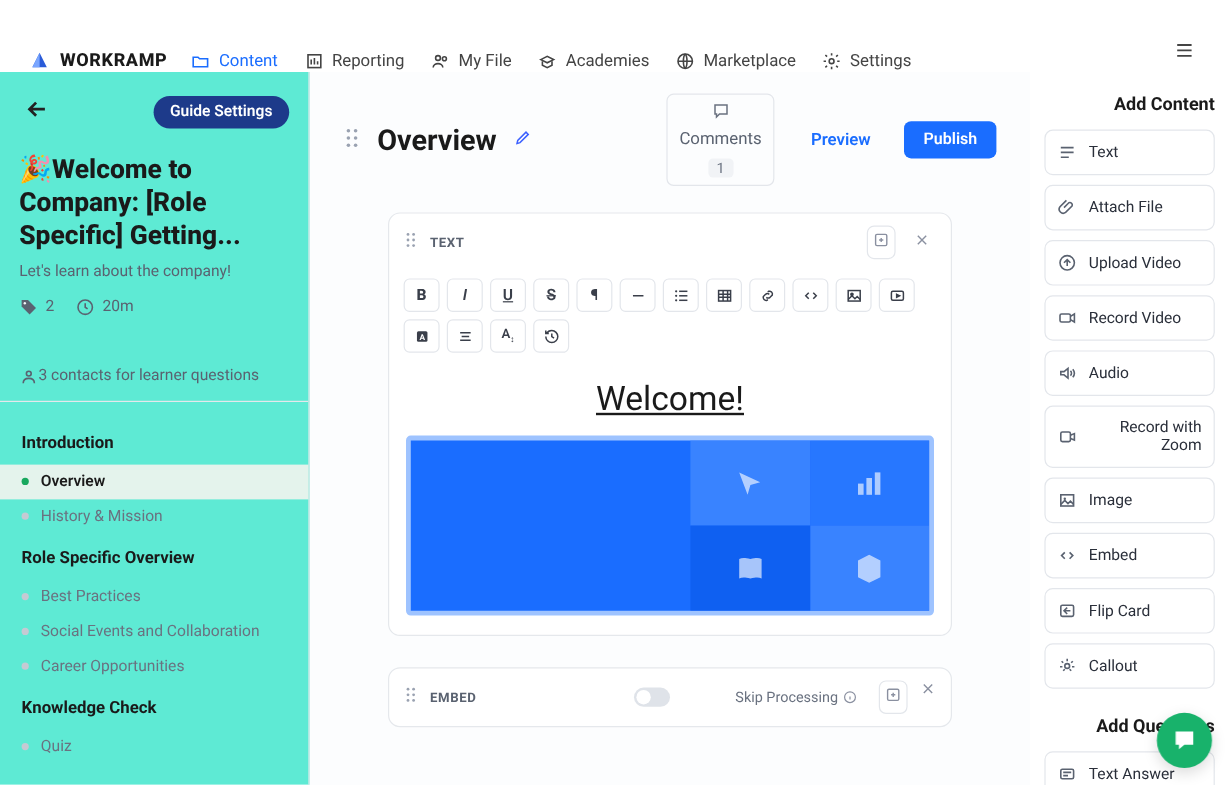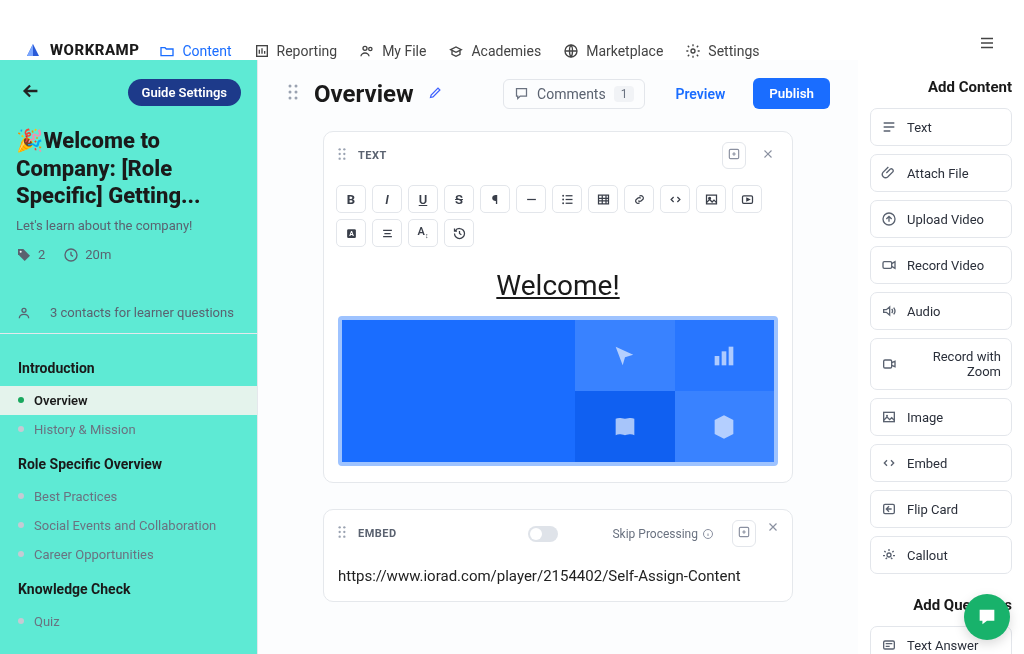--- a/index.html
+++ b/index.html
@@ -22,37 +22,37 @@
 
 .left { width: 258px; background: #5eead4; border-right: 1px solid #e5e8ec; display: flex; flex-direction: column; overflow: hidden; }
 .left-top { padding: 16px 16px 12px; }
 .left-actions { display: flex; align-items: center; justify-content: space-between; margin-bottom: 18px; }
 .back-arrow { cursor: pointer; padding: 4px; }
 .guide-settings-btn { background: #1d3a8a; color: #fff; border: none; border-radius: 16px; padding: 6px 14px; font-weight: 600; font-size: 13px; cursor: pointer; }
 .guide-title { font-size: 22px; font-weight: 800; line-height: 1.25; margin-bottom: 8px; }
 .guide-sub { color: #5a6270; font-size: 13px; margin-bottom: 14px; }
 .meta-row { display: flex; align-items: center; gap: 18px; color: #5a6270; font-size: 13px; margin-bottom: 8px; }
 .meta-row .mi { display: flex; align-items: center; gap: 6px; }
-.contacts-row { display: flex; align-items: center; gap: 18px; color: #5a6270; font-size: 13px; margin-top: 42px; }
+.contacts-row { display: flex; align-items: center; gap: 0; color: #5a6270; font-size: 13px; margin-top: 42px; }
 
 .outline { padding: 14px 0 20px; overflow-y: auto; border-top: 1px solid #e5e8ec; }
 .section-heading { font-weight: 700; padding: 12px 18px 10px; font-size: 14px; }
 .section-item { display: flex; align-items: center; gap: 10px; padding: 7px 18px; font-size: 13px; color: #6a7280; cursor: pointer; }
 .section-item .dot { width: 6px; height: 6px; border-radius: 50%; background: #c5cad3; flex-shrink: 0; }
 .section-item.active { background: #e4f3ec; color: #1a1a1a; font-weight: 600; }
 .section-item.active .dot { background: #18a85e; }
 
 
 .center { flex: 1; background: #fcfdfe; overflow-y: auto; padding: 18px 28px 40px; position: relative; }
 .center-header { display: flex; align-items: center; gap: 14px; margin-bottom: 22px; }
 .drag-handle { color: #9aa2b1; cursor: grab; }
 .page-title { font-size: 24px; font-weight: 700; flex: 0 0 auto; }
 .edit-title-icn { color: #3d61ff; cursor: pointer; }
 .header-spacer { flex: 1; }
-.comments-chip { display: flex; align-items: center; gap: 8px; border: 1px solid #e3e6eb; border-radius: 6px; padding: 6px 10px; cursor: pointer; color: #5a6270; }
+.comments-chip { display: flex; align-items: center; gap: 8px; border: 1px solid #e3e6eb; border-radius: 6px; padding: 6px 10px; cursor: pointer; color: #5a6270; flex-direction: column; }
 .comments-count { background: #f1f3f6; border-radius: 4px; padding: 1px 7px; font-size: 12px; color: #6a7280; }
 .preview-link { color: #1a6dff; font-weight: 600; cursor: pointer; margin-left: 16px; }
 .publish-btn { background: #1a6dff; color: #fff; border: none; border-radius: 6px; padding: 8px 16px; font-weight: 600; cursor: pointer; margin-left: 14px; }
 
 .content-card { border: 1px solid #e5e8ec; border-radius: 10px; background: #fff; margin: 0 auto 26px; max-width: 470px; }
 .card-hdr { display: flex; align-items: center; padding: 10px 12px; gap: 10px; }
 .card-hdr .hdr-left { display: flex; align-items: center; gap: 8px; flex: 1; color: #5a6270; font-size: 11px; font-weight: 700; letter-spacing: 0.5px; }
 .card-hdr .hdr-icons { display: flex; align-items: center; gap: 10px; color: #8a90a0; }
 .card-hdr .hdr-icons span { cursor: pointer; border: 1px solid transparent; padding: 4px; border-radius: 6px; }
 .card-hdr .hdr-icons .boxed { border-color: #e3e6eb; }
@@ -412,21 +412,20 @@
         <div class="hdr-icons" style="margin-left:8px; display:flex; gap:10px">
           <span class="boxed" style="border:1px solid #e3e6eb; padding:4px; border-radius:6px"><svg width="14" height="14" viewBox="0 0 24 24" fill="none" stroke="#8a90a0" stroke-width="2">
                 <rect x="4" y="4" width="16" height="16" rx="2"></rect>
                 <path d="M12 9v6M9 12h6"></path>
               </svg></span>
           <span><svg width="14" height="14" viewBox="0 0 24 24" fill="none" stroke="#8a90a0" stroke-width="2">
                 <path d="M6 6l12 12M18 6L6 18"></path>
               </svg></span>
         </div>
       </div>
-      <div class="embed-url">https://www.iorad.com/player/2154402/Self-Assign-Content</div>
     </div>
   </div>
 
   <div class="right">
     <div class="panel-heading">Add Content</div>
     <div class="add-items" id="content-items">
         <div class="add-item">
           <svg viewBox="0 0 24 24">
             <path d="M4 6h16M4 12h16M4 18h10" stroke="currentColor" stroke-width="2" fill="none"></path>
           </svg>

